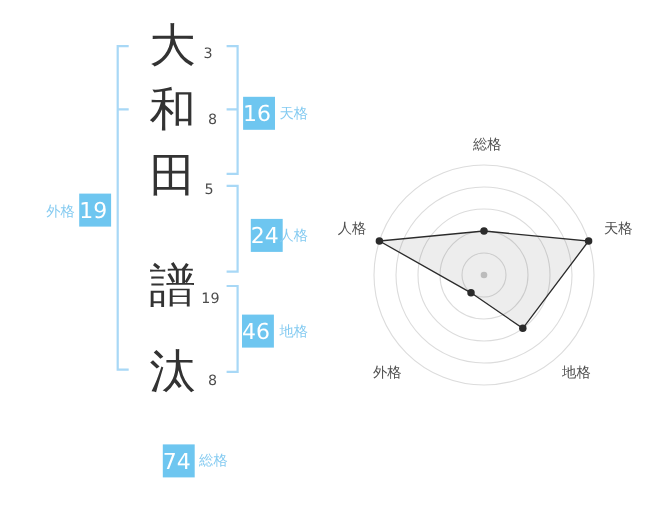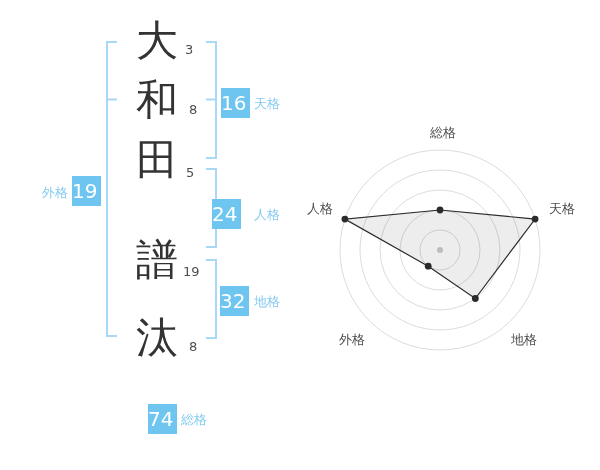--- a/index.html
+++ b/index.html
@@ -58,24 +58,24 @@
 
 <div class="abs stroke-num" style="left:185px;top:43px">3</div>
 <div class="abs stroke-num" style="left:189px;top:103px">8</div>
 <div class="abs stroke-num" style="left:186px;top:166px">5</div>
 <div class="abs stroke-num" style="left:183px;top:265px">19</div>
 <div class="abs stroke-num" style="left:189px;top:340px">8</div>
 
 <div class="abs badge" style="left:221px;top:88px">16</div>
 <div class="abs badge-label" style="left:254px;top:96px">天格</div>
 
-<div class="abs badge" style="left:212px;top:199px">24</div>
+<div class="abs badge" style="left:228px;top:199px">24</div>
 <div class="abs badge-label" style="left:254px;top:207px">人格</div>
 
-<div class="abs badge" style="left:220px;top:286px">32</div>
+<div class="abs badge" style="left:220px;top:286px">46</div>
 <div class="abs badge-label" style="left:254px;top:294px">地格</div>
 
 <div class="abs badge-label" style="left:42px;top:185px">外格</div>
 <div class="abs badge" style="left:72px;top:176px">19</div>
 
 <div class="abs badge" style="left:148px;top:404px">74</div>
 <div class="abs badge-label" style="left:181px;top:412px">総格</div>
 
 <svg width="600" height="470">
   <g id="radar-grid">

